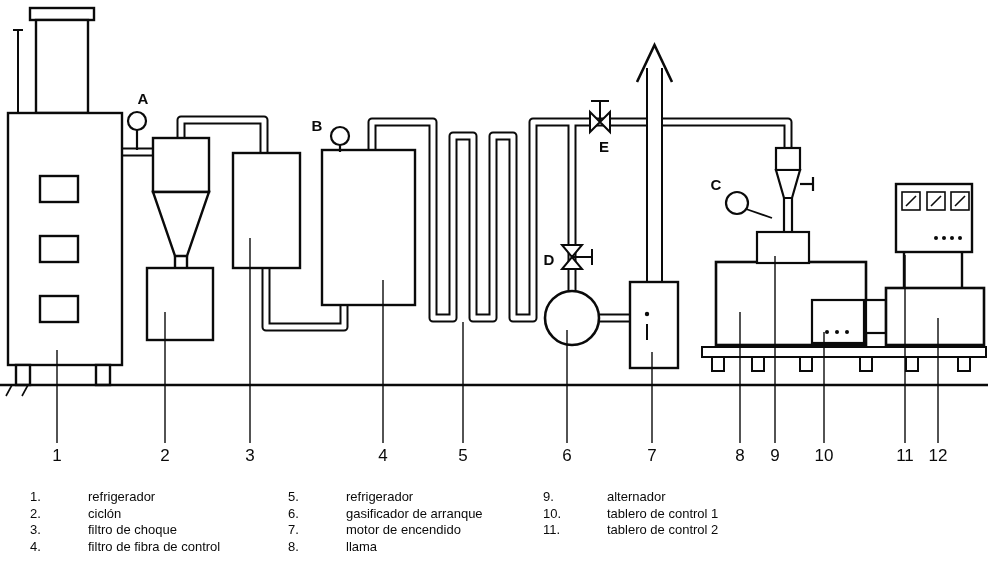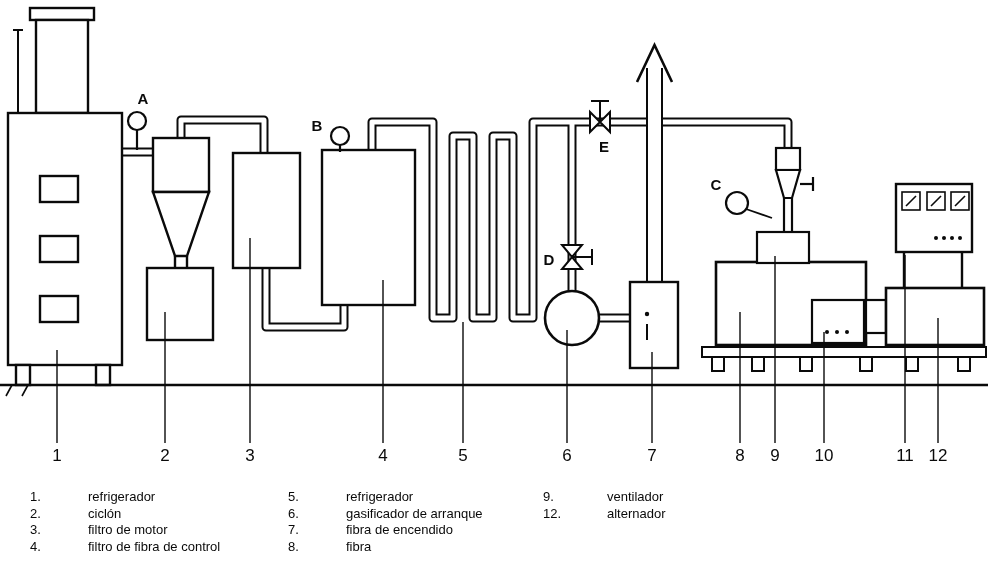--- a/index.html
+++ b/index.html
@@ -204,49 +204,53 @@
       <div class="lrow">
           <span class="lnum">1.</span>
           <span>refrigerador</span>
         </div>
       <div class="lrow">
           <span class="lnum">2.</span>
           <span>ciclón</span>
         </div>
       <div class="lrow">
           <span class="lnum">3.</span>
-          <span>filtro de motor</span>
+          <span>filtro de choque</span>
         </div>
       <div class="lrow">
           <span class="lnum">4.</span>
           <span>filtro de fibra de control</span>
         </div>
     </div>
     <div class="col col2">
       <div class="lrow">
           <span class="lnum">5.</span>
           <span>refrigerador</span>
         </div>
       <div class="lrow">
           <span class="lnum">6.</span>
           <span>gasificador de arranque</span>
         </div>
       <div class="lrow">
           <span class="lnum">7.</span>
-          <span>fibra de encendido</span>
+          <span>motor de encendido</span>
         </div>
       <div class="lrow">
           <span class="lnum">8.</span>
-          <span>fibra</span>
+          <span>llama</span>
         </div>
     </div>
     <div class="col col3">
       <div class="lrow">
           <span class="lnum">9.</span>
-          <span>ventilador</span>
-        </div>
-      <div class="lrow">
-          <span class="lnum">12.</span>
           <span>alternador</span>
+        </div>
+      <div class="lrow">
+          <span class="lnum">10.</span>
+          <span>tablero de control 1</span>
+        </div>
+      <div class="lrow">
+          <span class="lnum">11.</span>
+          <span>tablero de control 2</span>
         </div>
     </div>
   </div>
 </div>
 
 </body></html>

